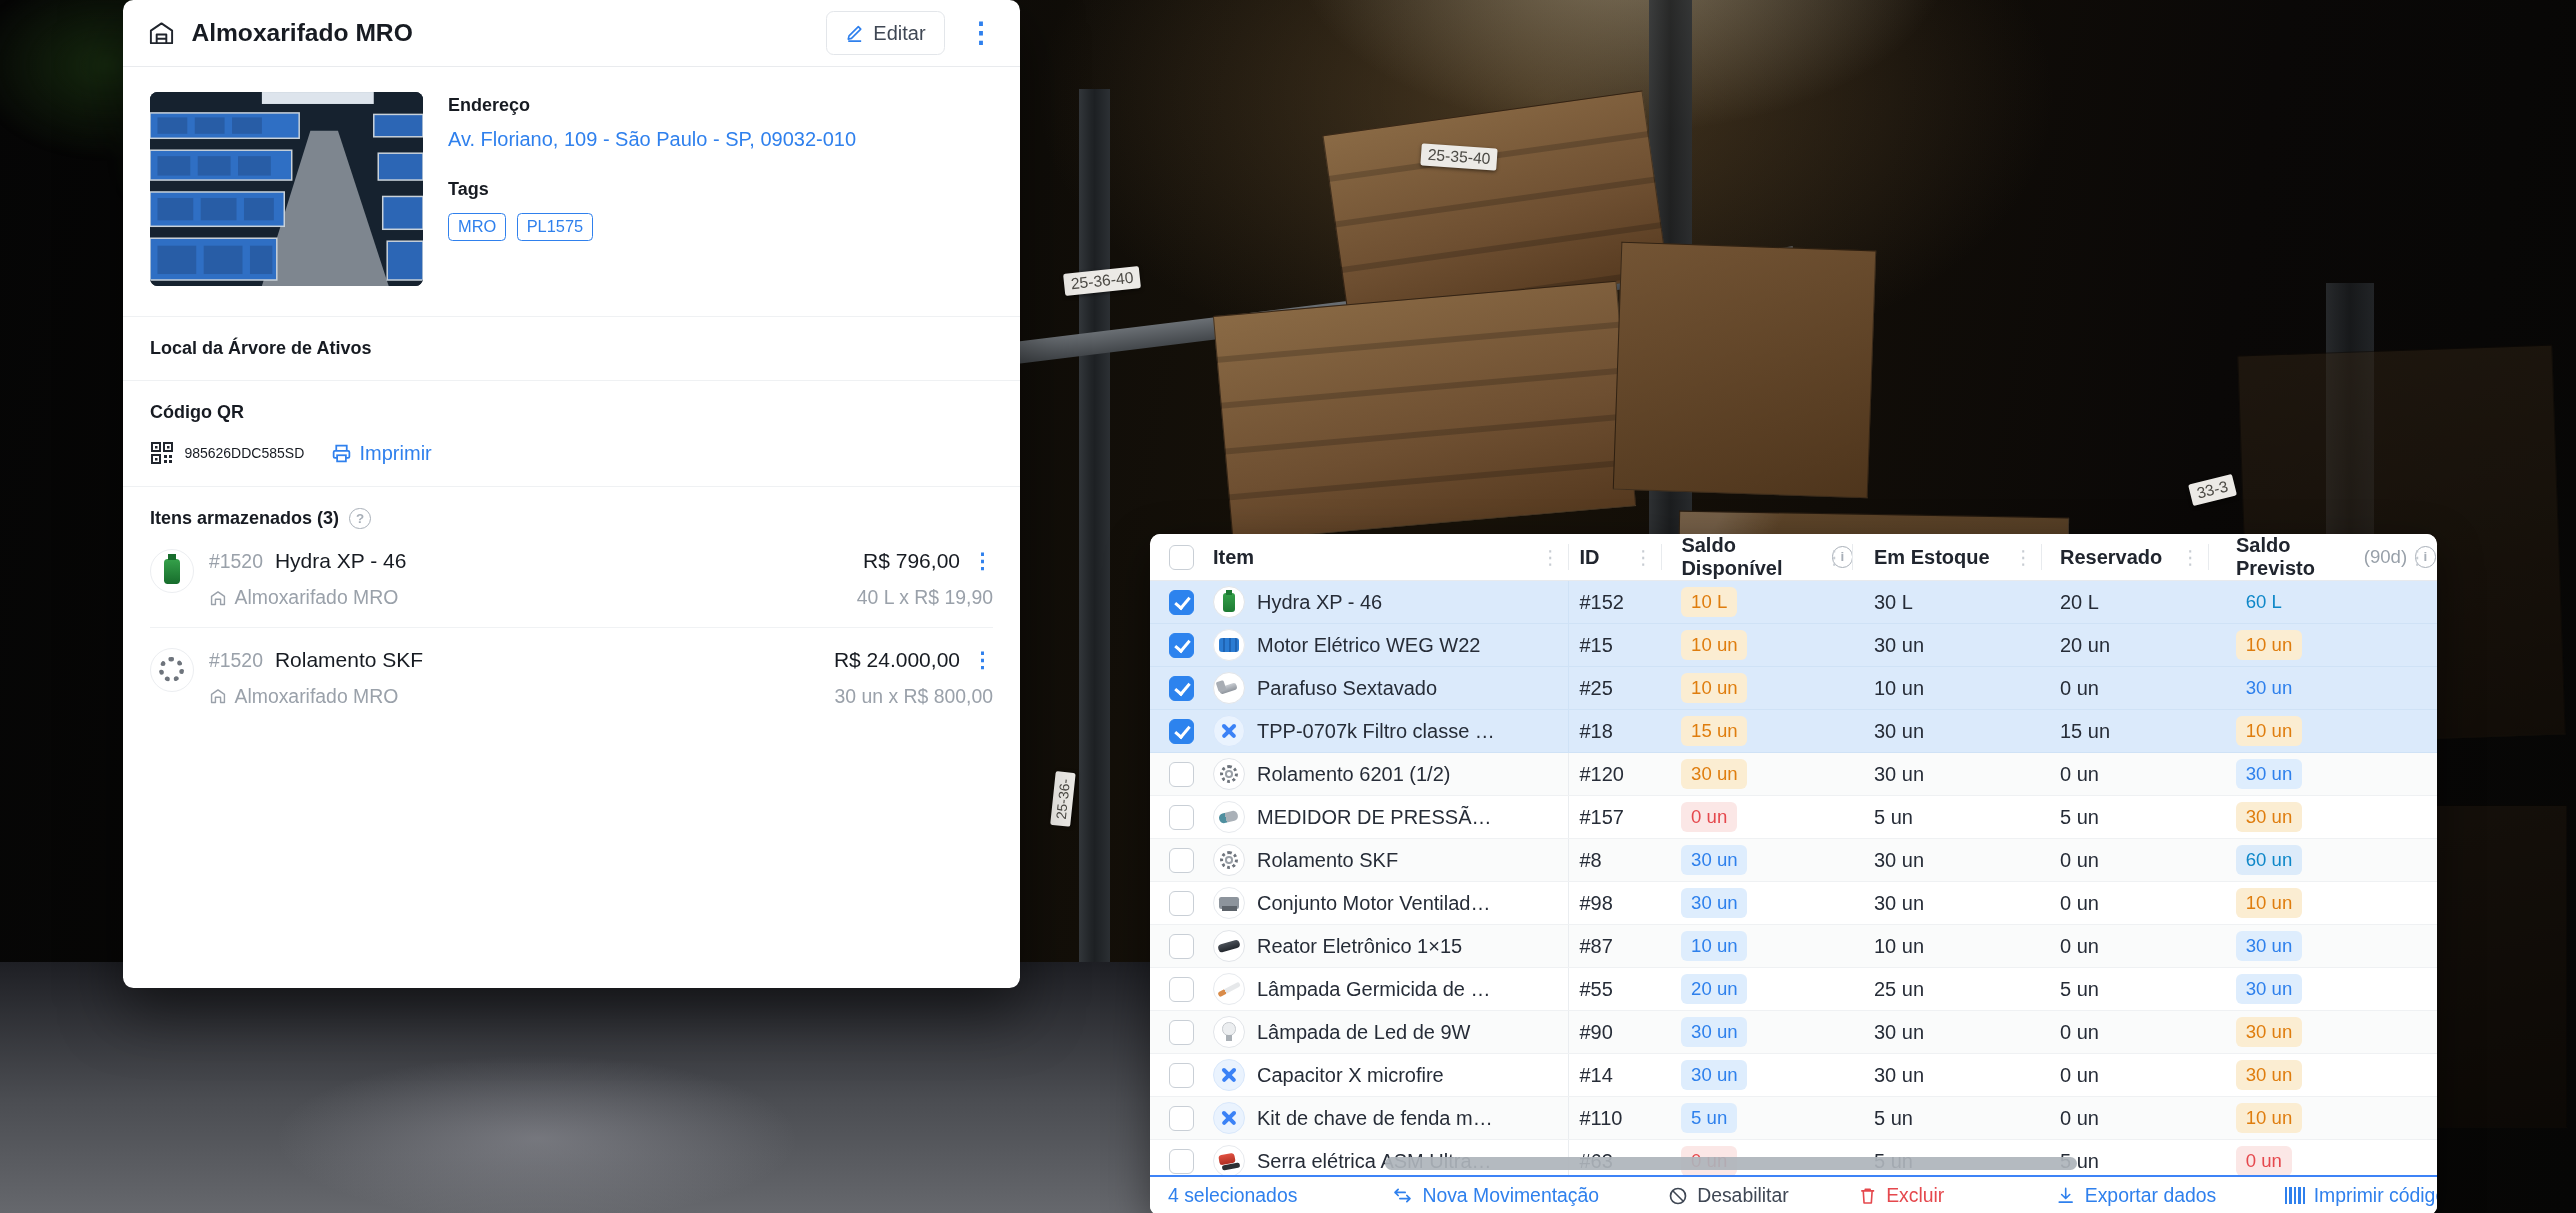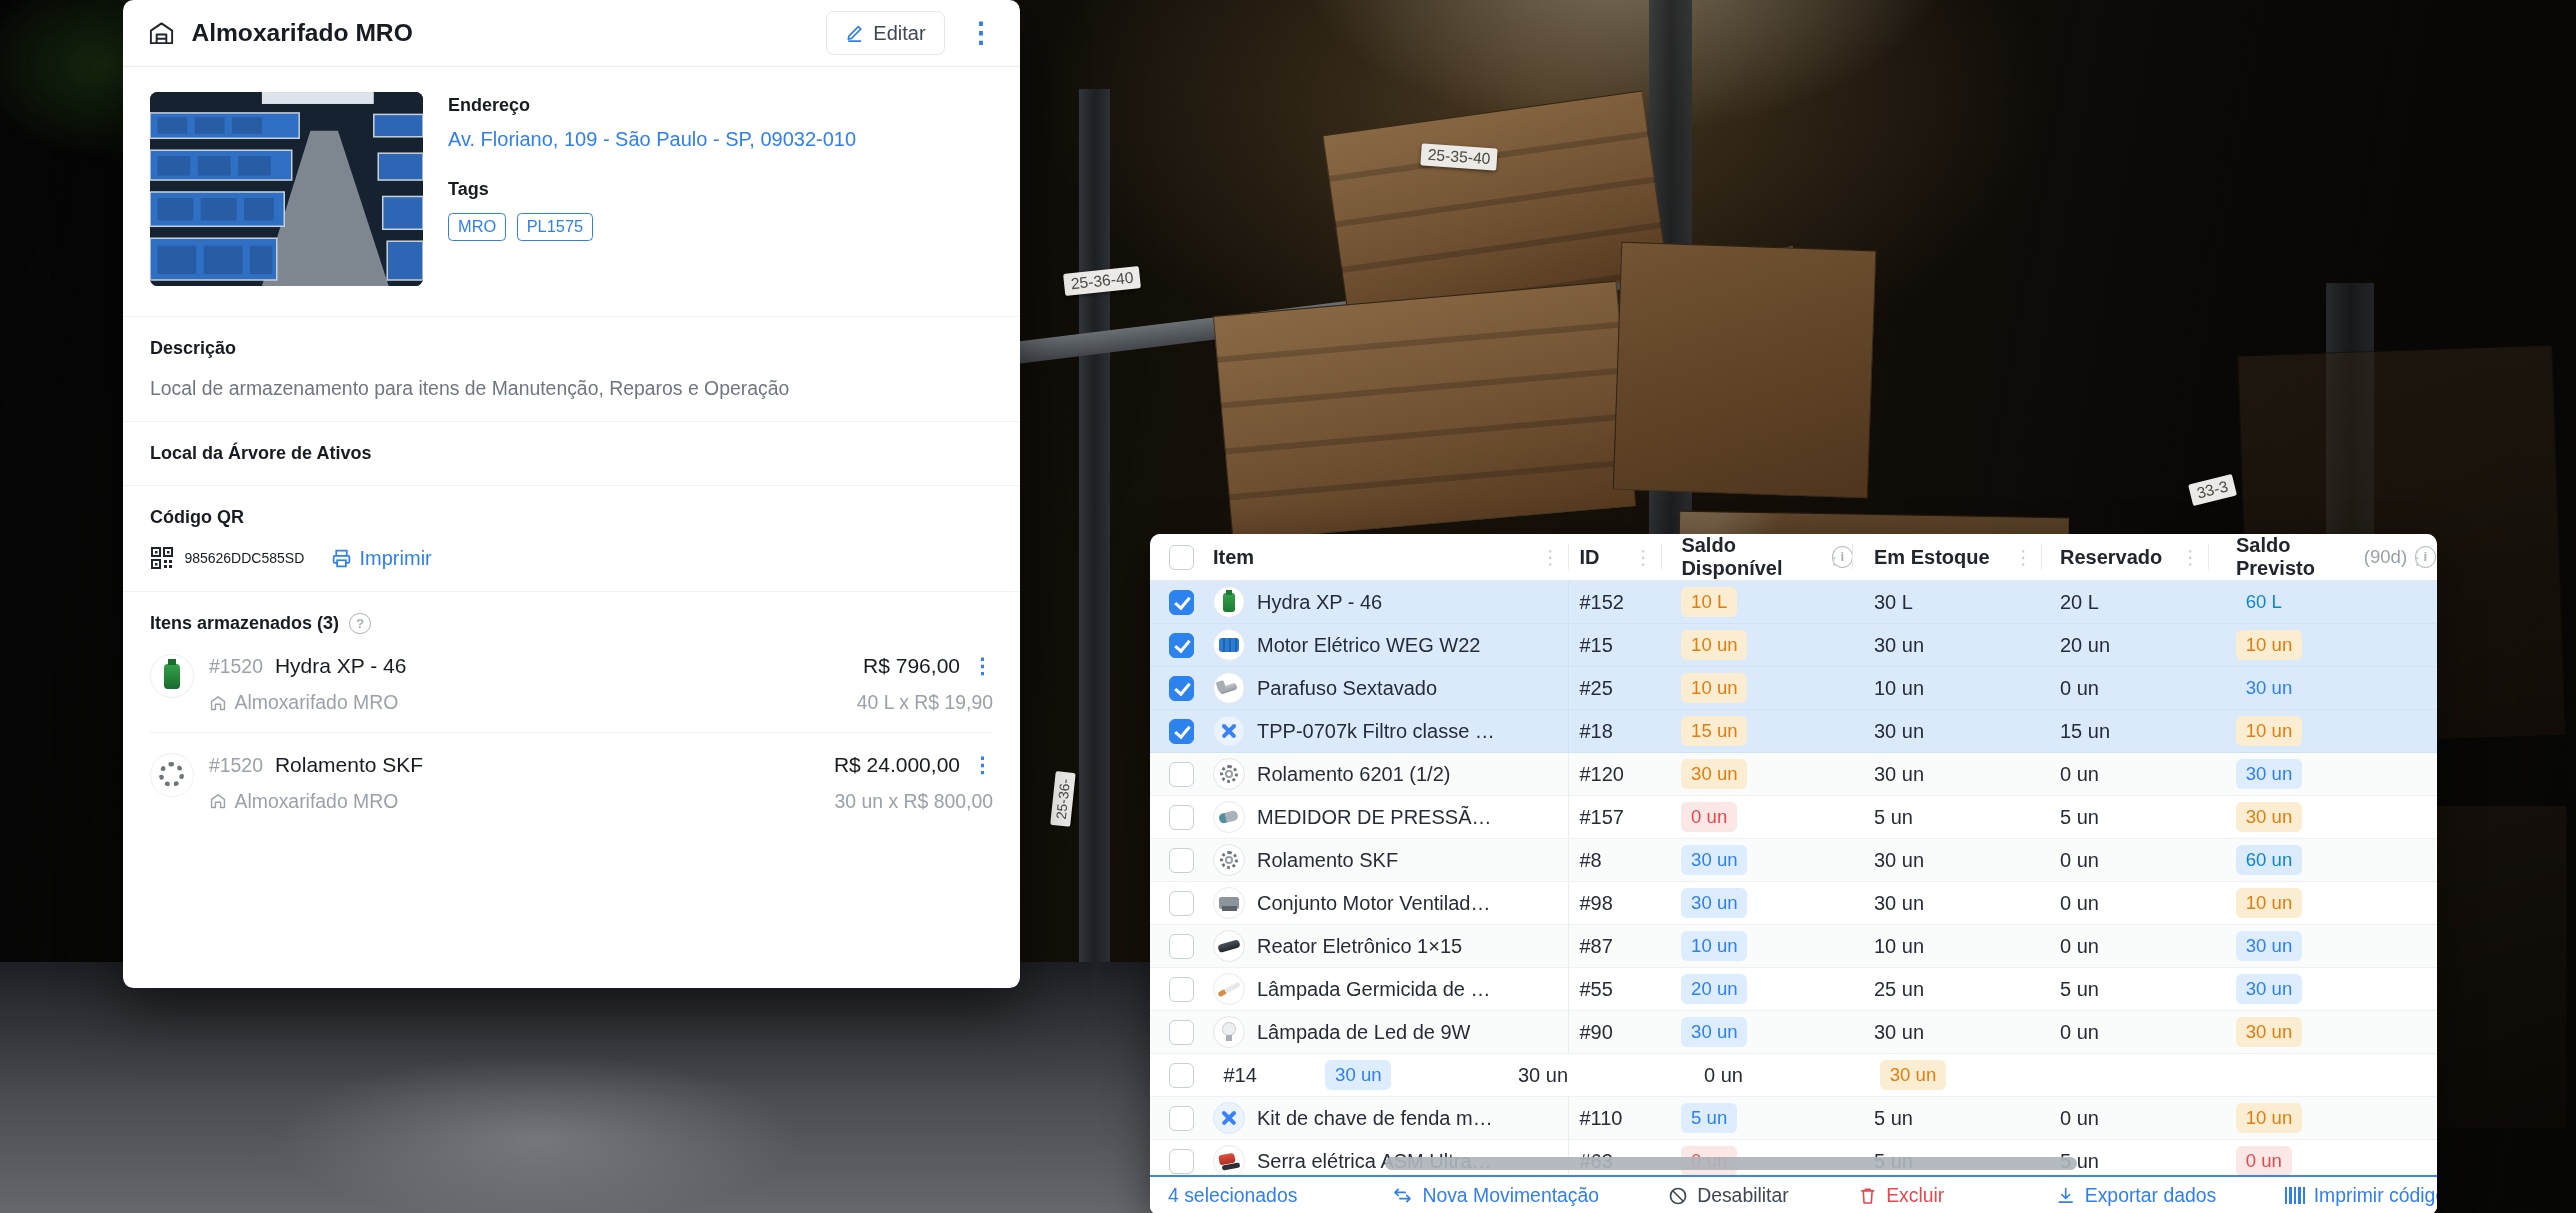--- a/index.html
+++ b/index.html
@@ -273,24 +273,20 @@
       <div class="sect-label">Endereço</div>
       <div class="addr-link">Av. Floriano, 109 - São Paulo - SP, 09032-010</div>
       <div class="sect-label tags-label">Tags</div>
       <div class="chips">
         <span class="chip">MRO</span>
         <span class="chip">PL1575</span>
       </div>
     </div>
   </div>
 
-  <div class="sect">
-    <div class="sect-label">Descrição</div>
-    <div class="desc-text">Local de armazenamento para itens de Manutenção, Reparos e Operação</div>
-  </div>
 
   <div class="sect">
     <div class="sect-label">Local da Árvore de Ativos</div>
   </div>
 
   <div class="sect">
     <div class="sect-label">Código QR</div>
     <div class="qr-row">
       <svg width="24" height="24" viewBox="0 0 24 24">
         <g fill="none" stroke="#20252d" stroke-width="2">
@@ -572,20 +568,24 @@
     <div class="c-saldo"><span class="badge blue">30 un</span></div>
     <div class="c-estoque">30 un</div>
     <div class="c-reservado">0 un</div>
     <div class="c-previsto"><span class="badge orange">30 un</span></div>
   </div>
 
   <div class="trow">
     <div class="c-check">
             <span class="checkbox"></span>
           </div>
+    <div class="c-item">
+      <span class="thumb t-tools"></span>
+      <span class="iname">Capacitor X microfire</span>
+    </div>
     <div class="c-id">#14</div>
     <div class="c-saldo"><span class="badge blue">30 un</span></div>
     <div class="c-estoque">30 un</div>
     <div class="c-reservado">0 un</div>
     <div class="c-previsto"><span class="badge orange">30 un</span></div>
   </div>
 
   <div class="trow odd">
     <div class="c-check">
             <span class="checkbox"></span>

